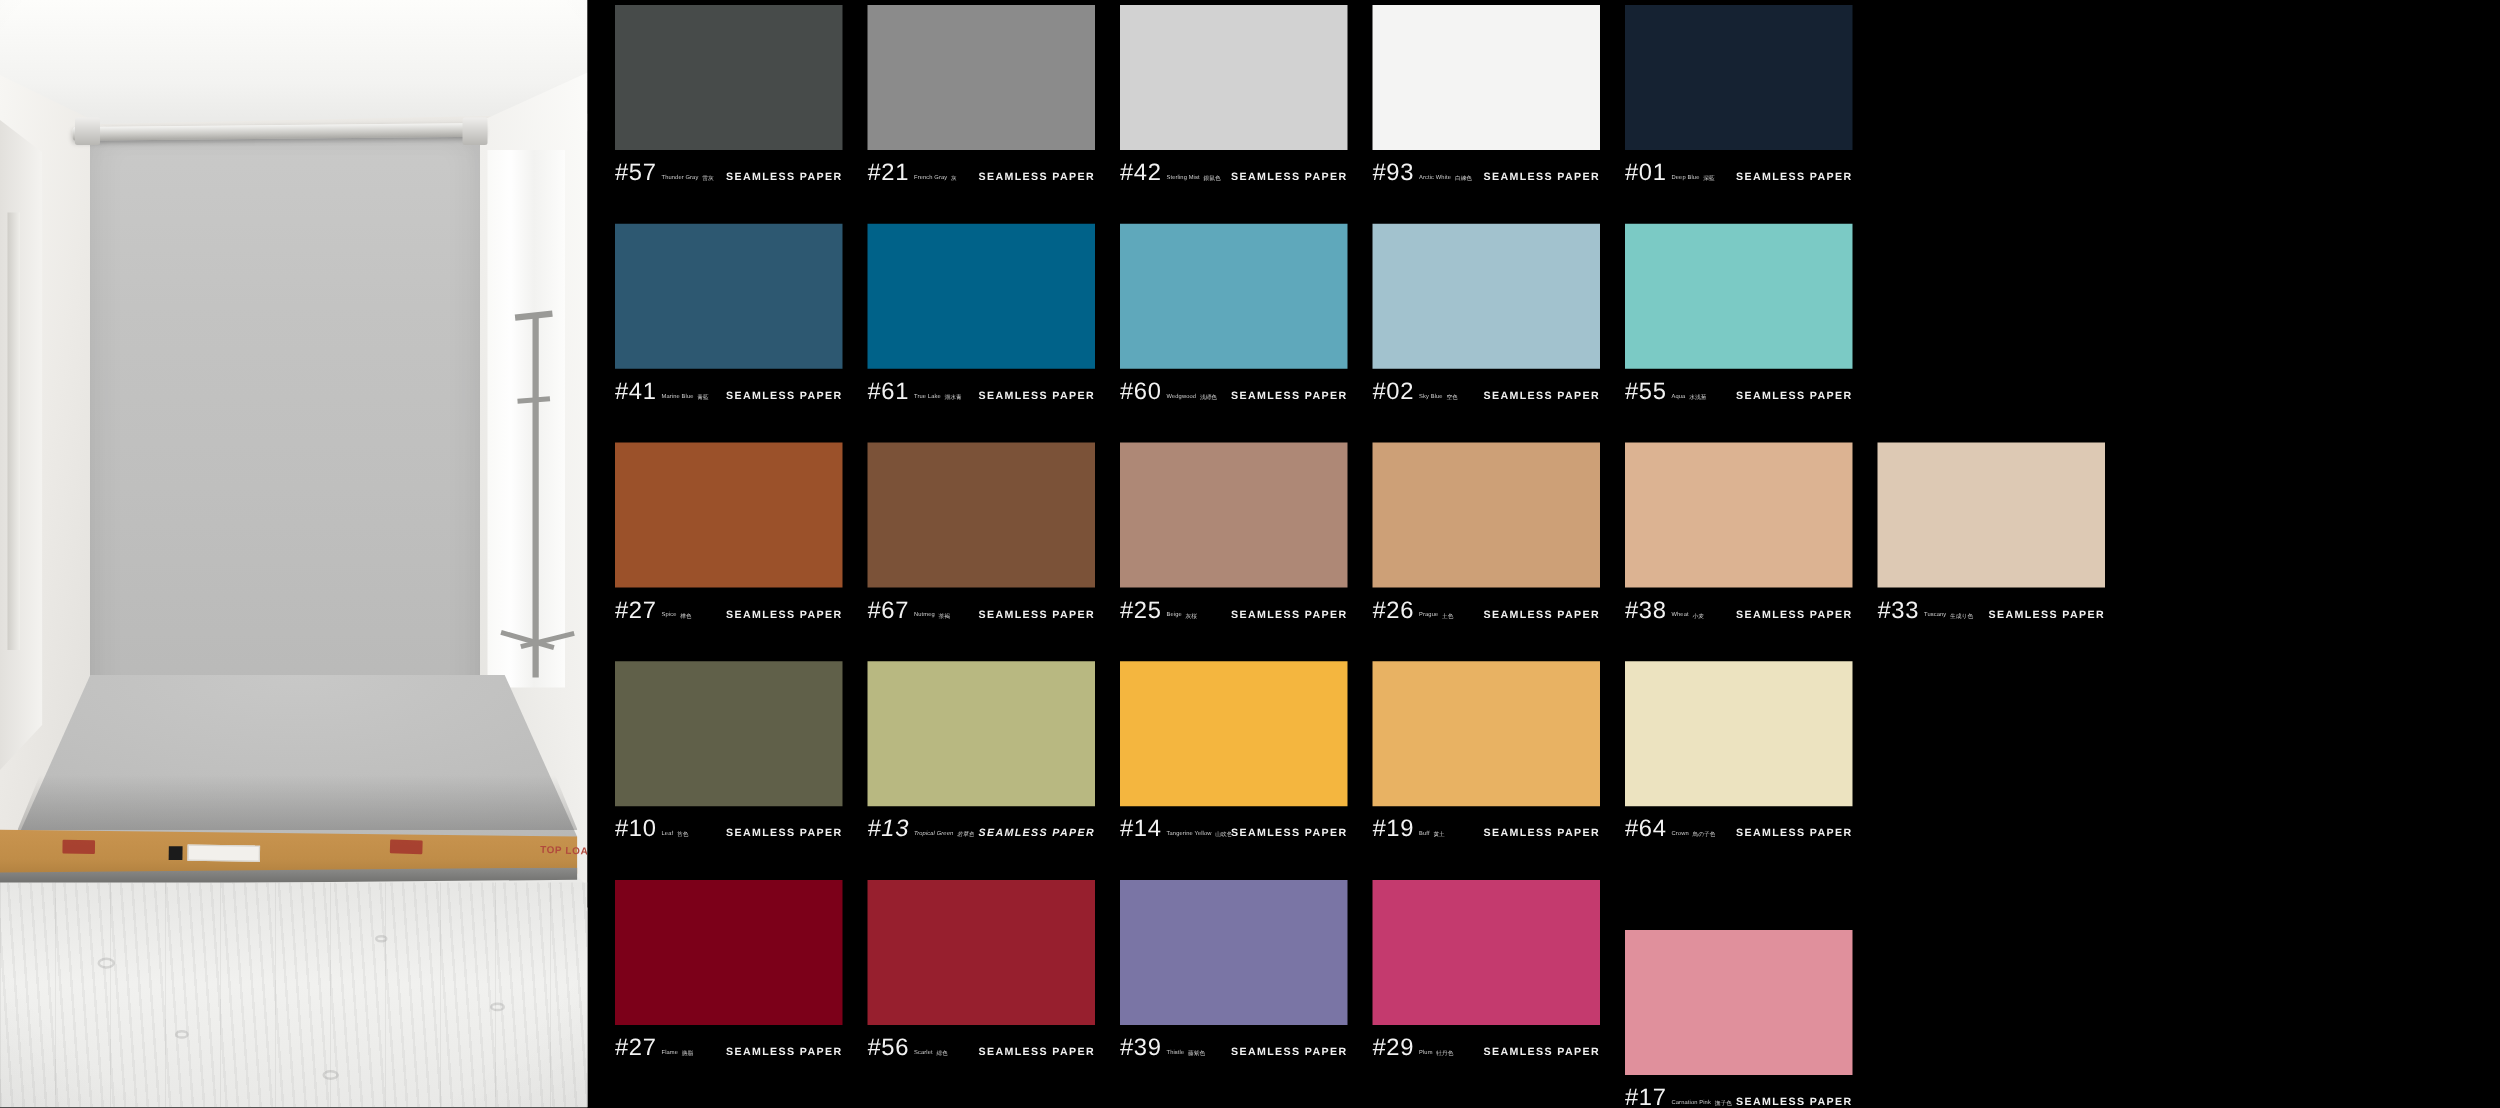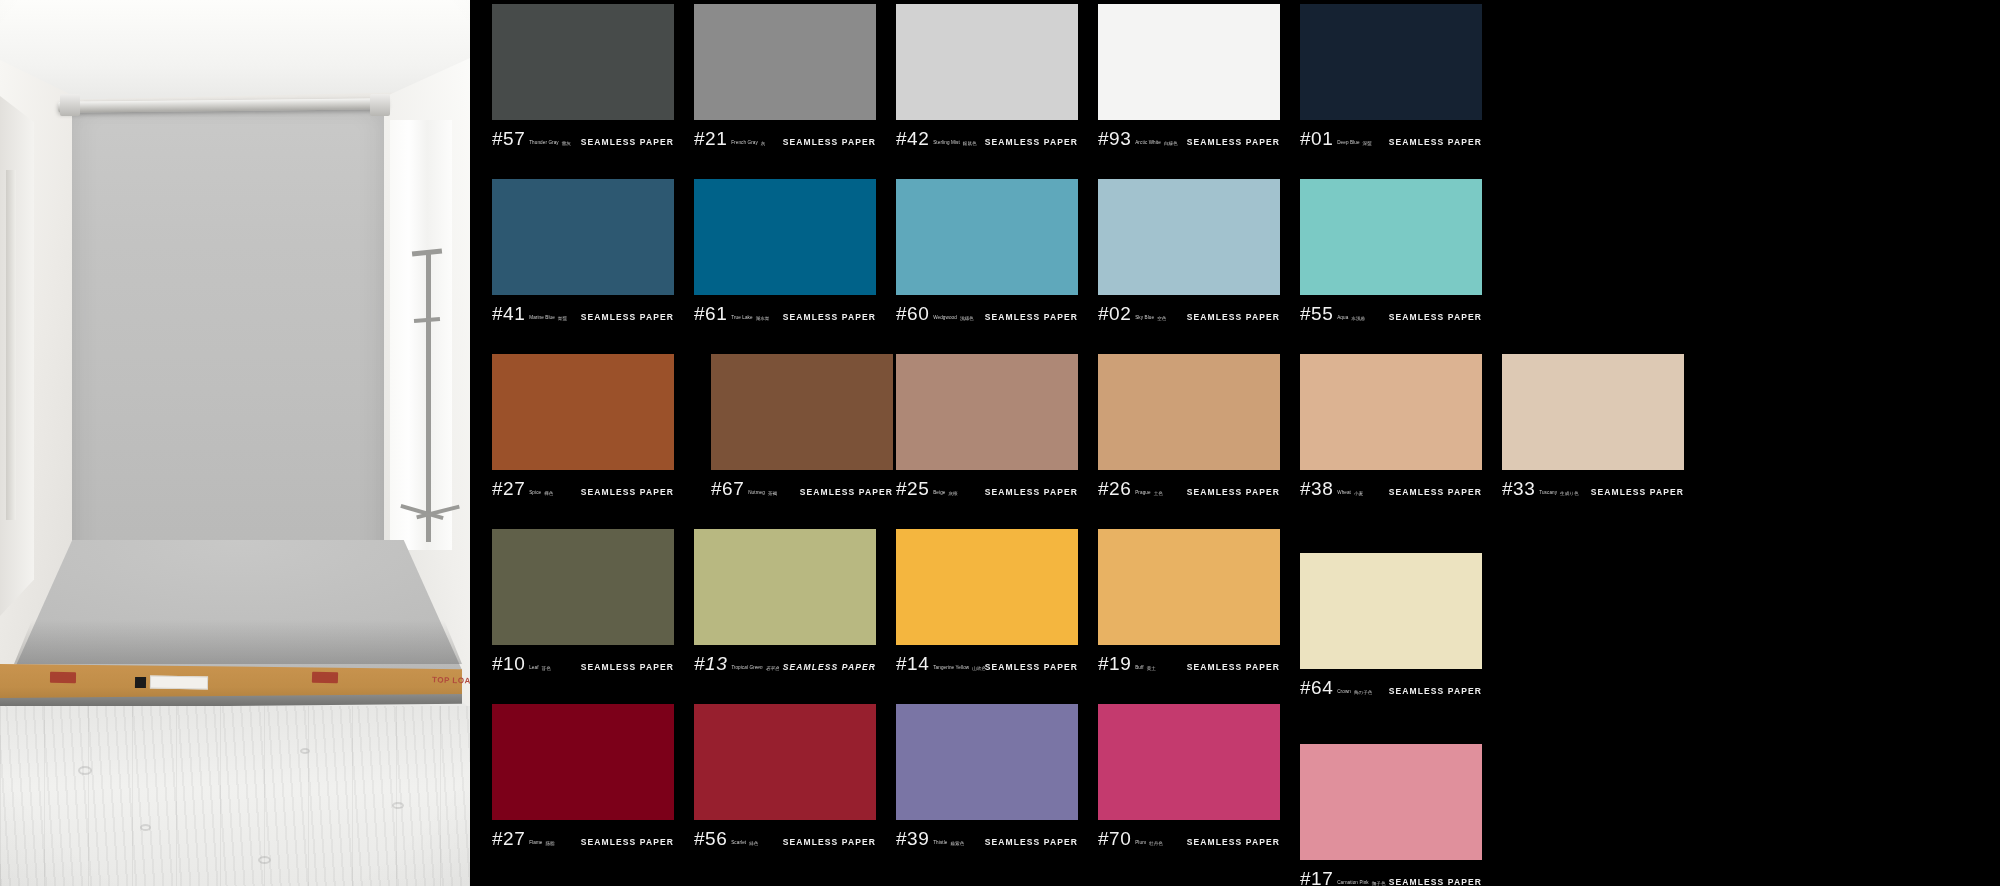--- a/index.html
+++ b/index.html
@@ -350,21 +350,21 @@
           <div class="chip" style="background: rgb(155, 81, 42);"></div>
           <div class="meta">
             <div class="idwrap">
               <span class="cid">#27</span>
               <span class="cname">Spice</span>
               <span class="cjp">樺色</span>
             </div>
             <span class="brand">SEAMLESS  PAPER</span>
           </div>
         </div>
-        <div class="cell" style="grid-area: 3 / 2; margin-left: 17px;">
+        <div class="cell" style="grid-area: 3 / 2;">
           <div class="chip" style="background: rgb(123, 82, 56);"></div>
           <div class="meta">
             <div class="idwrap">
               <span class="cid">#67</span>
               <span class="cname">Nutmeg</span>
               <span class="cjp">茶褐</span>
             </div>
             <span class="brand">SEAMLESS  PAPER</span>
           </div>
         </div>
@@ -449,21 +449,21 @@
           <div class="chip" style="background: rgb(232, 178, 99);"></div>
           <div class="meta">
             <div class="idwrap">
               <span class="cid">#19</span>
               <span class="cname">Buff</span>
               <span class="cjp">黄土</span>
             </div>
             <span class="brand">SEAMLESS  PAPER</span>
           </div>
         </div>
-        <div class="cell" style="grid-area: 4 / 5; margin-top: 24px;">
+        <div class="cell" style="grid-area: 4 / 5;">
           <div class="chip" style="background: rgb(236, 227, 192);"></div>
           <div class="meta">
             <div class="idwrap">
               <span class="cid">#64</span>
               <span class="cname">Crown</span>
               <span class="cjp">鳥の子色</span>
             </div>
             <span class="brand">SEAMLESS  PAPER</span>
           </div>
         </div>
@@ -497,21 +497,21 @@
               <span class="cname">Thistle</span>
               <span class="cjp">藤紫色</span>
             </div>
             <span class="brand">SEAMLESS  PAPER</span>
           </div>
         </div>
         <div class="cell" style="grid-area: 5 / 4;">
           <div class="chip" style="background: rgb(196, 58, 110);"></div>
           <div class="meta">
             <div class="idwrap">
-              <span class="cid">#70</span>
+              <span class="cid">#29</span>
               <span class="cname">Plum</span>
               <span class="cjp">牡丹色</span>
             </div>
             <span class="brand">SEAMLESS  PAPER</span>
           </div>
         </div>
         <div class="cell" style="grid-area: 5 / 5; margin-top: 40px;">
           <div class="chip" style="background: rgb(224, 144, 156);"></div>
           <div class="meta">
             <div class="idwrap">

